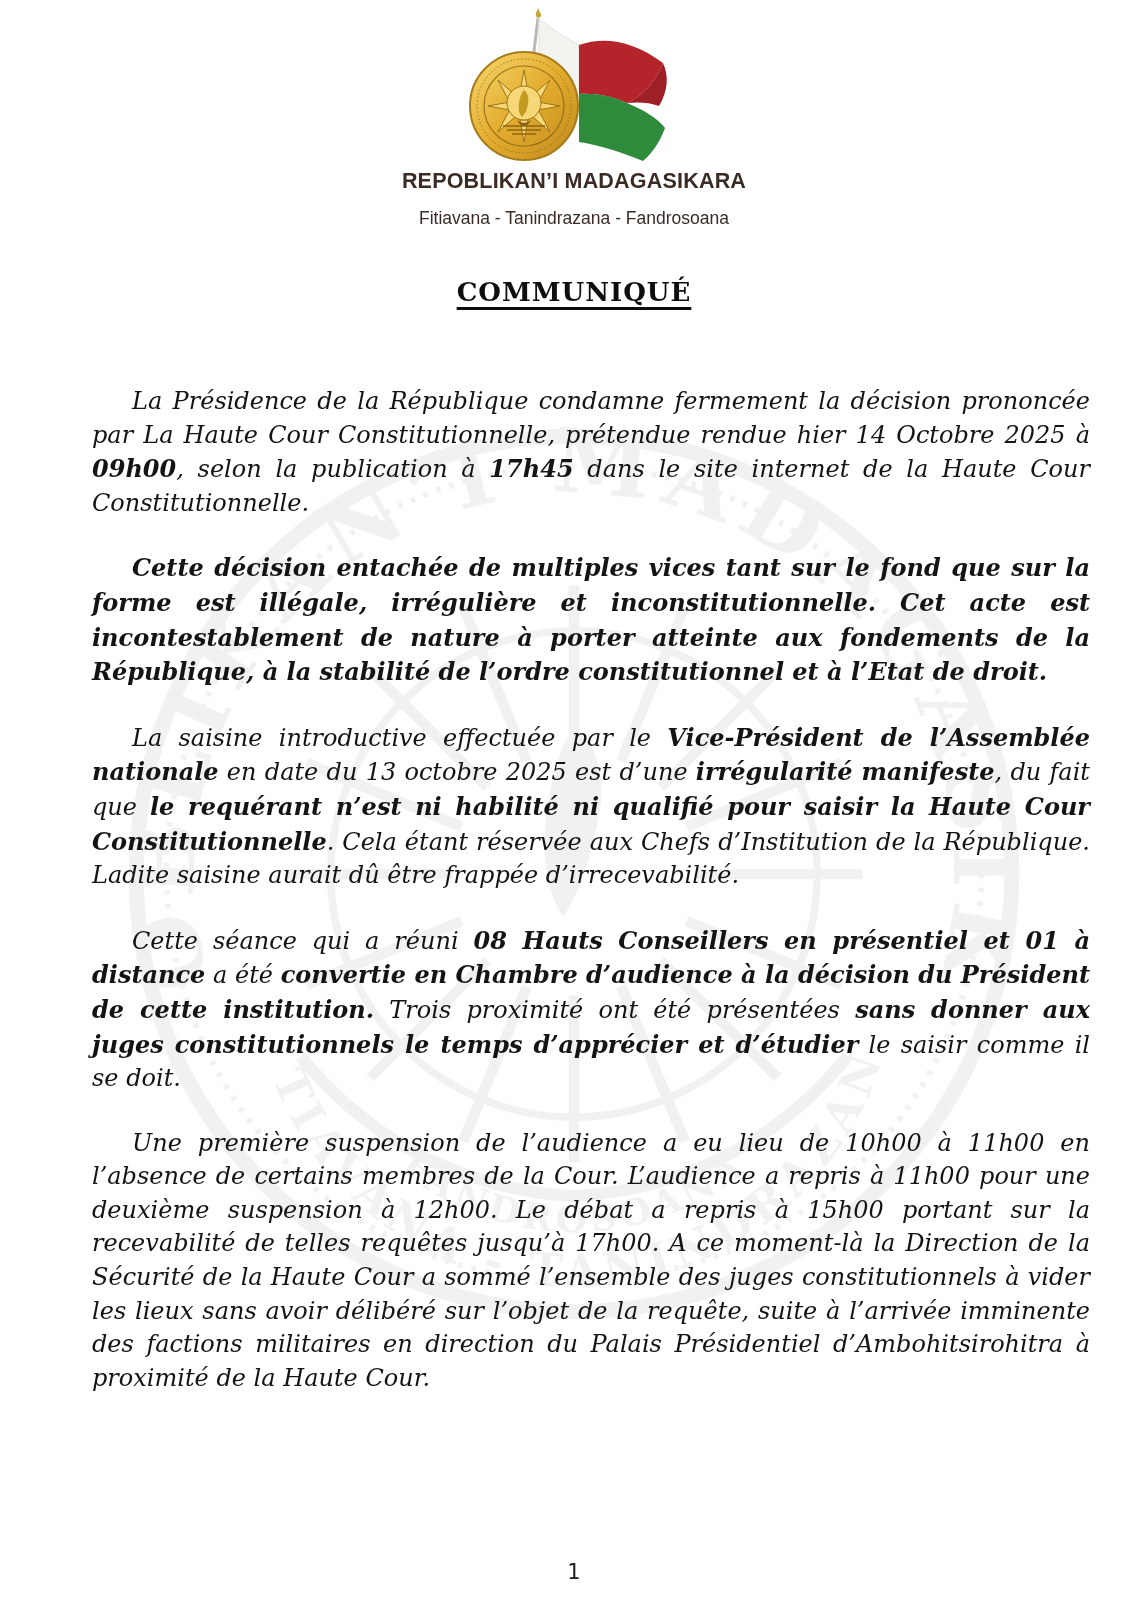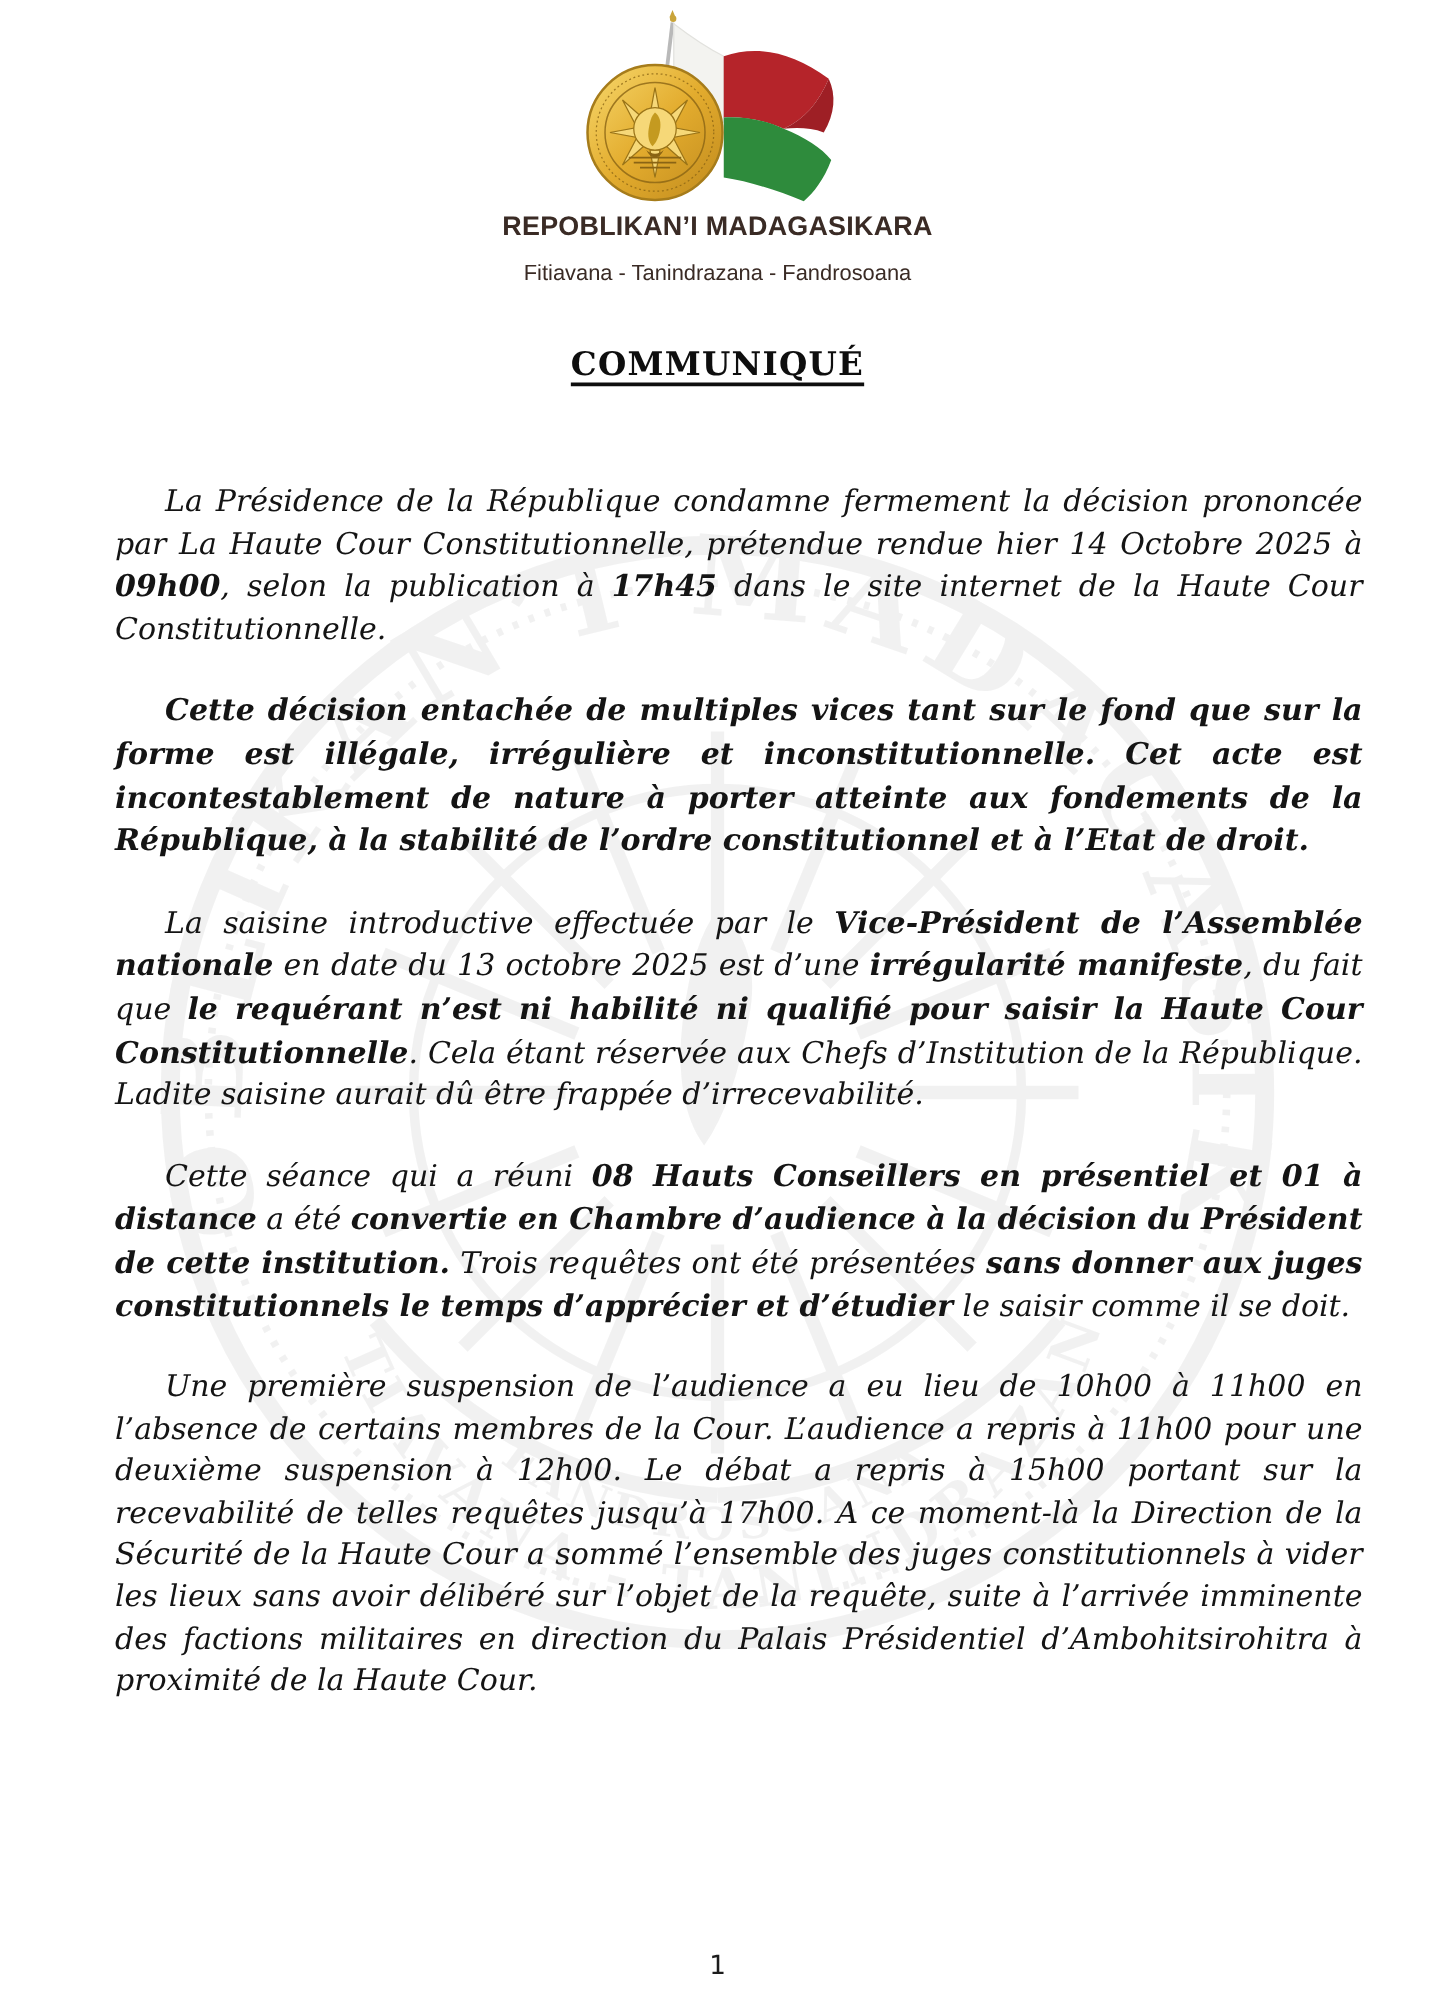--- a/index.html
+++ b/index.html
@@ -175,21 +175,21 @@
     <div class="org-name">REPOBLIKAN’I MADAGASIKARA</div>
     <div class="motto">Fitiavana - Tanindrazana - Fandrosoana</div>
   </header>
 
   <h2 class="doc-subtitle"><span class="underline">COMMUNIQUÉ</span></h2>
 
   <main class="doc-body">
       <p><span>La Présidence de la République condamne fermement la décision prononcée par La Haute Cour Constitutionnelle, prétendue rendue hier 14 Octobre 2025 à </span><b>09h00</b><span>, selon la publication à </span><b>17h45</b><span> dans le site internet de la Haute Cour Constitutionnelle.</span></p>
       <p><b>Cette décision entachée de multiples vices tant sur le fond que sur la forme est illégale, irrégulière et inconstitutionnelle. Cet acte est incontestablement de nature à porter atteinte aux fondements de la République, à la stabilité de l’ordre constitutionnel et à l’Etat de droit.</b></p>
       <p><span>La saisine introductive effectuée par le </span><b>Vice-Président de l’Assemblée nationale</b><span> en date du 13 octobre 2025 est d’une </span><b>irrégularité manifeste</b><span>, du fait que </span><b>le requérant n’est ni habilité ni qualifié pour saisir la Haute Cour Constitutionnelle</b><span>. Cela étant réservée aux Chefs d’Institution de la République. Ladite saisine aurait dû être frappée d’irrecevabilité.</span></p>
-      <p><span>Cette séance qui a réuni </span><b>08 Hauts Conseillers en présentiel et 01 à distance</b><span> a été </span><b>convertie en Chambre d’audience à la décision du Président de cette institution.</b><span> Trois requêtes ont été présentées </span><b>sans donner aux juges constitutionnels le temps d’apprécier et d’étudier</b><span> le saisir comme il se doit.</span></p>
+      <p><span>Cette séance qui a réuni </span><b>08 Hauts Conseillers en présentiel et 01 à distance</b><span> a été </span><b>convertie en Chambre d’audience à la décision du Président de cette institution.</b><span> Trois proximité ont été présentées </span><b>sans donner aux juges constitutionnels le temps d’apprécier et d’étudier</b><span> le saisir comme il se doit.</span></p>
       <p><span>Une première suspension de l’audience a eu lieu de 10h00 à 11h00 en l’absence de certains membres de la Cour. L’audience a repris à 11h00 pour une deuxième suspension à 12h00. Le débat a repris à 15h00 portant sur la recevabilité de telles requêtes jusqu’à 17h00. A ce moment-là la Direction de la Sécurité de la Haute Cour a sommé l’ensemble des juges constitutionnels à vider les lieux sans avoir délibéré sur l’objet de la requête, suite à l’arrivée imminente des factions militaires en direction du Palais Présidentiel d’Ambohitsirohitra à proximité de la Haute Cour.</span></p>
     </main>
 
   <footer class="doc-footer">
     <span>1</span>
   </footer>
 
 </div>
 
 </body></html>

